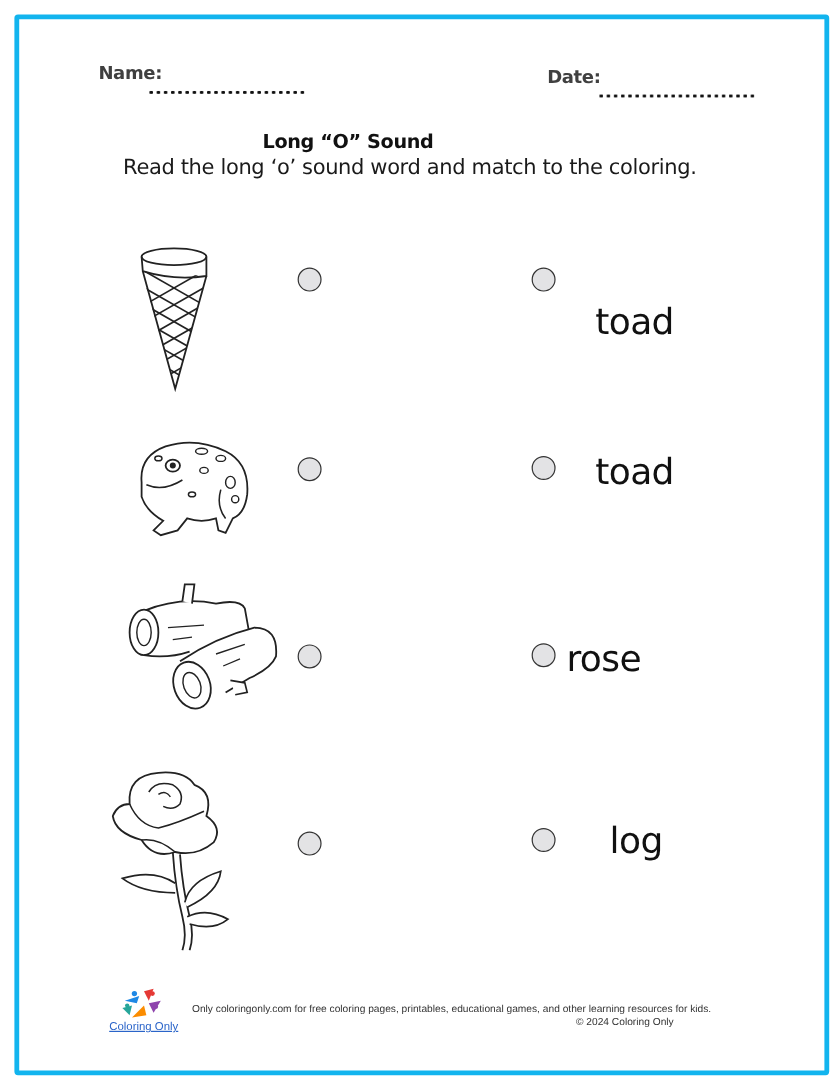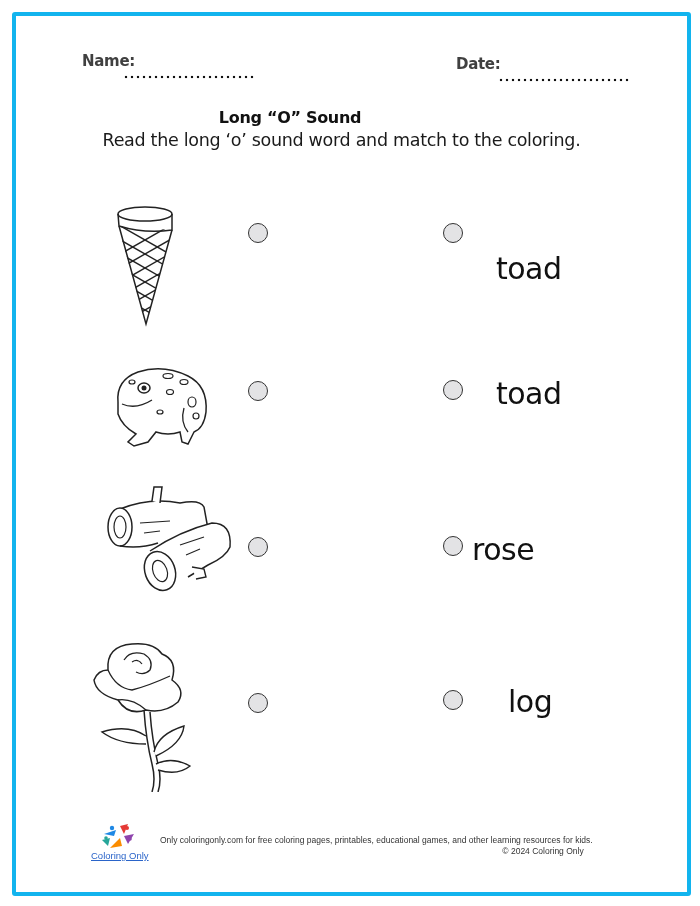--- a/index.html
+++ b/index.html
@@ -124,13 +124,13 @@
   <circle cx="30" cy="17" r="1.8" fill="#8e44ad"></circle>
   <polygon points="10,26 20,16 22,24" fill="#fb8c00"></polygon>
   <polygon points="2,18 10,16 8,24" fill="#26a69a"></polygon>
   <circle cx="6" cy="16" r="1.8" fill="#26a69a"></circle>
 </svg>
 <div class="brand" style="left:91px; top:850px;">Coloring Only</div>
 
 <div class="footer-text" style="left:160px; top:835px;">
   <span>Only </span><a>coloringonly.com</a><span> for free coloring pages, printables, educational games, and other learning resources for kids.</span>
 </div>
-<div class="footer-text" style="left:480px; top:846px; width:126px; text-align:center;">© 2024 Coloring Only</div>
+<div class="footer-text" style="left:480px; top:846px; width:126px; text-align:left;">© 2024 Coloring Only</div>
 
 </body></html>

